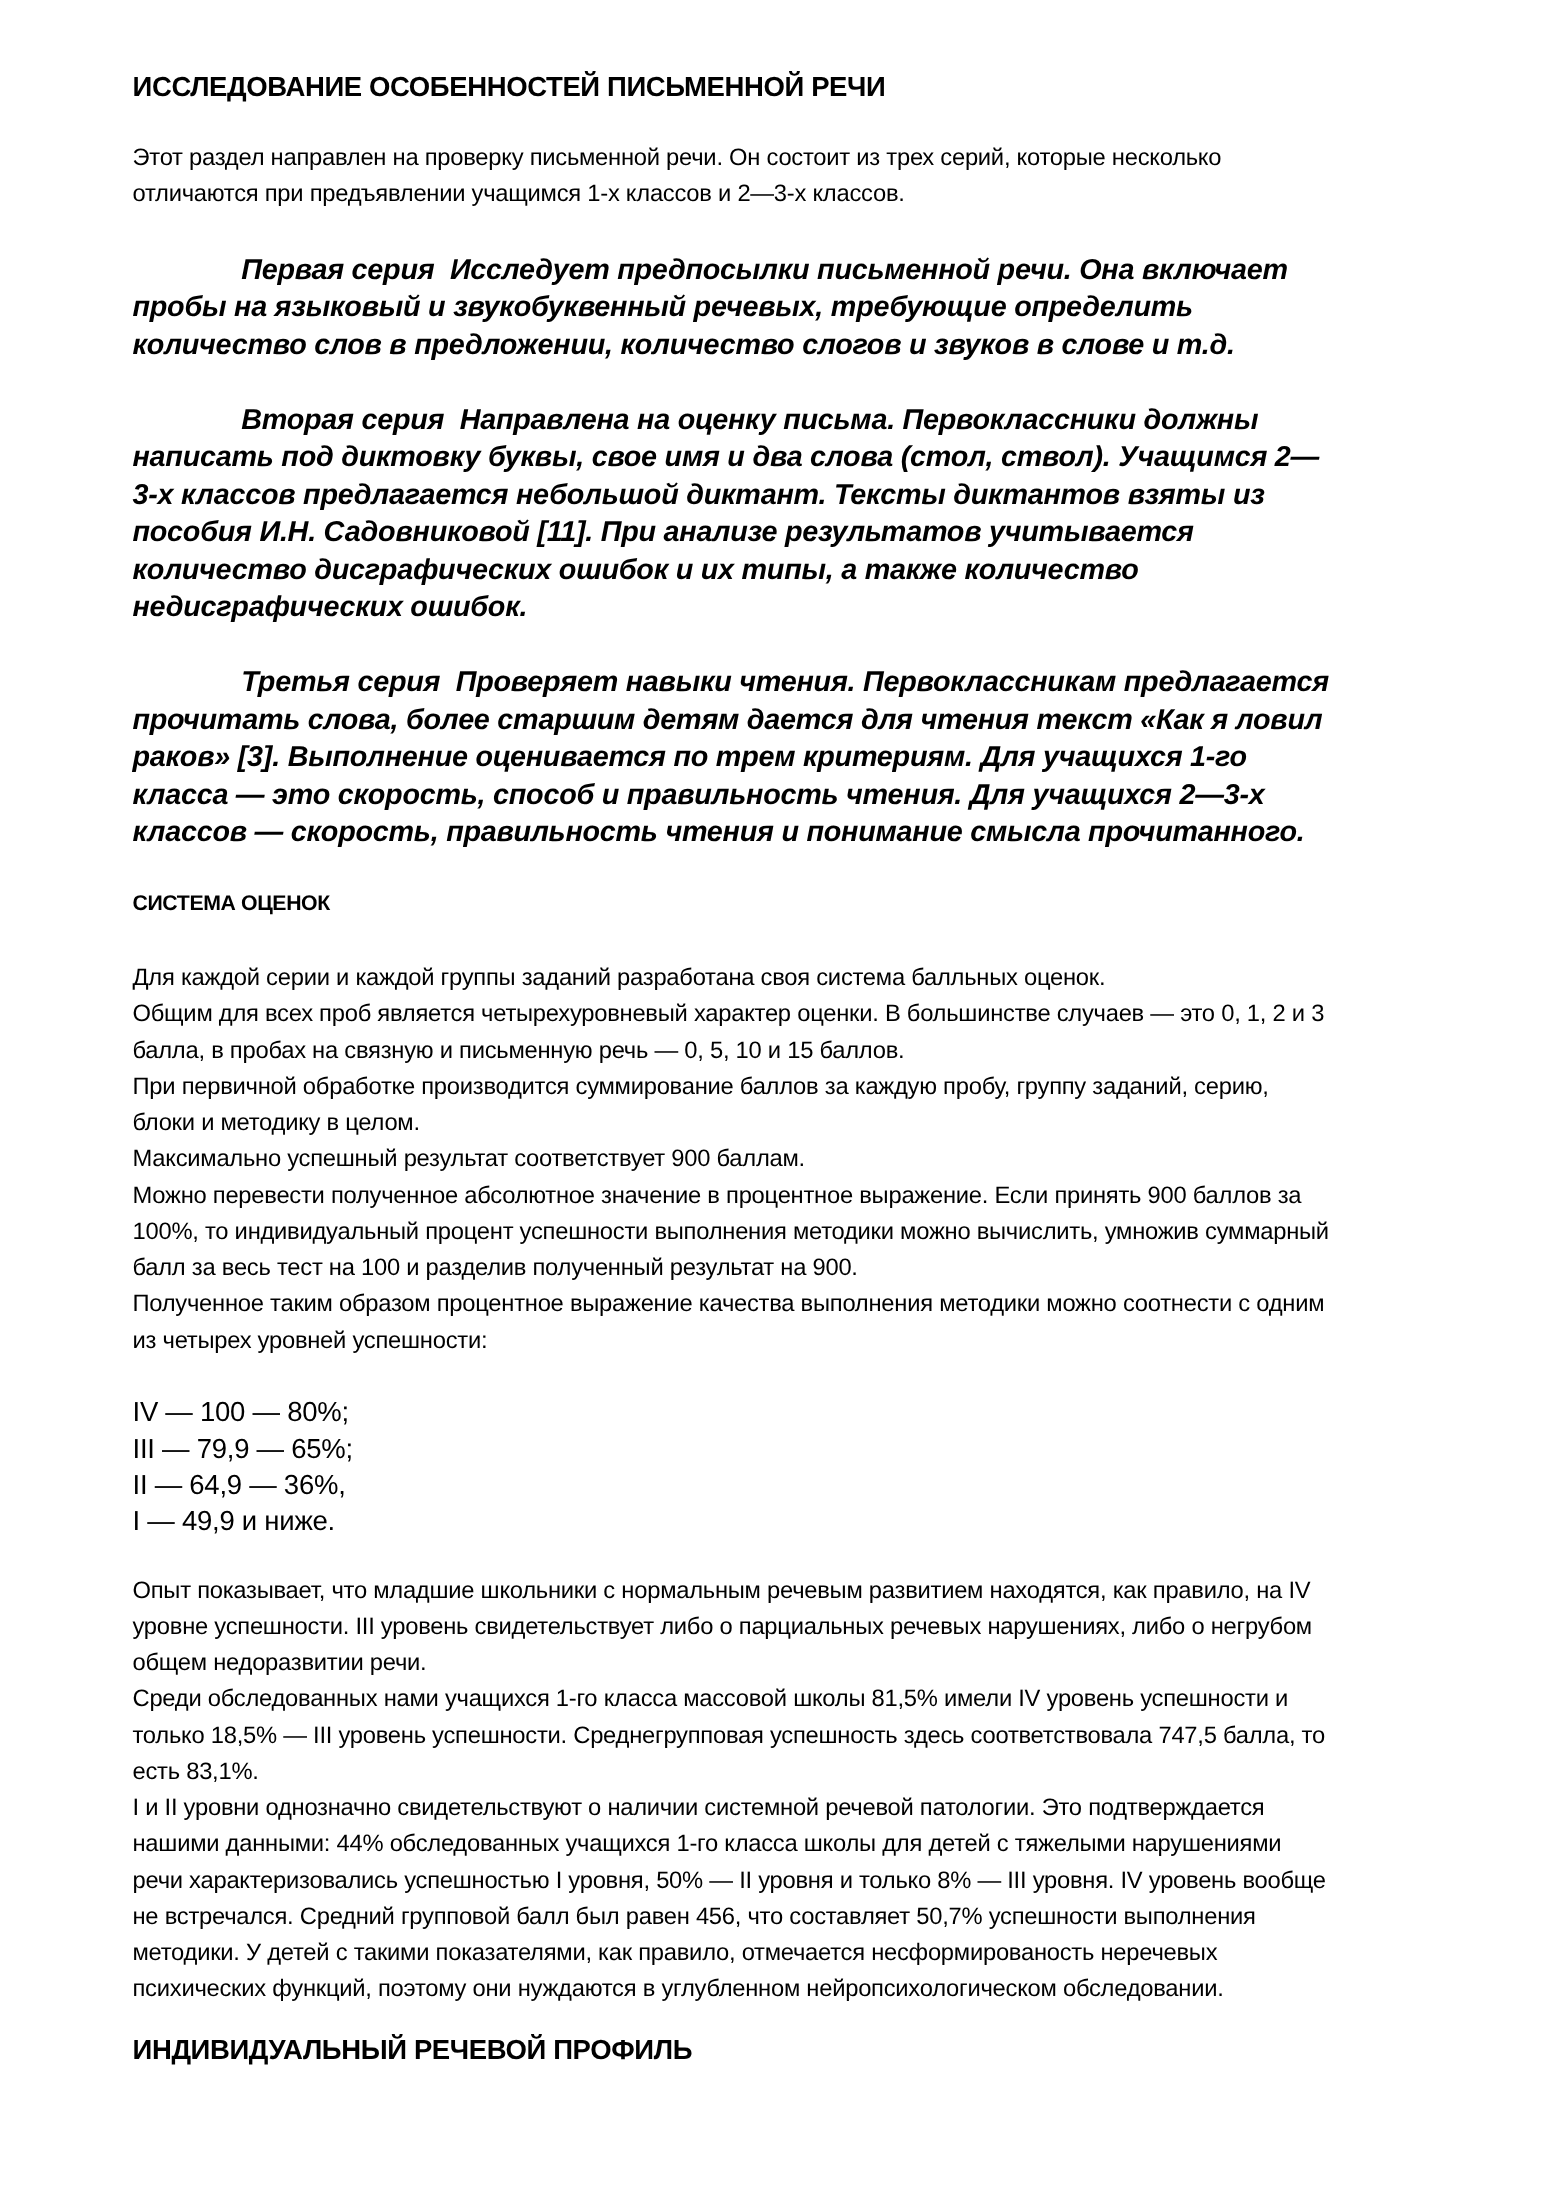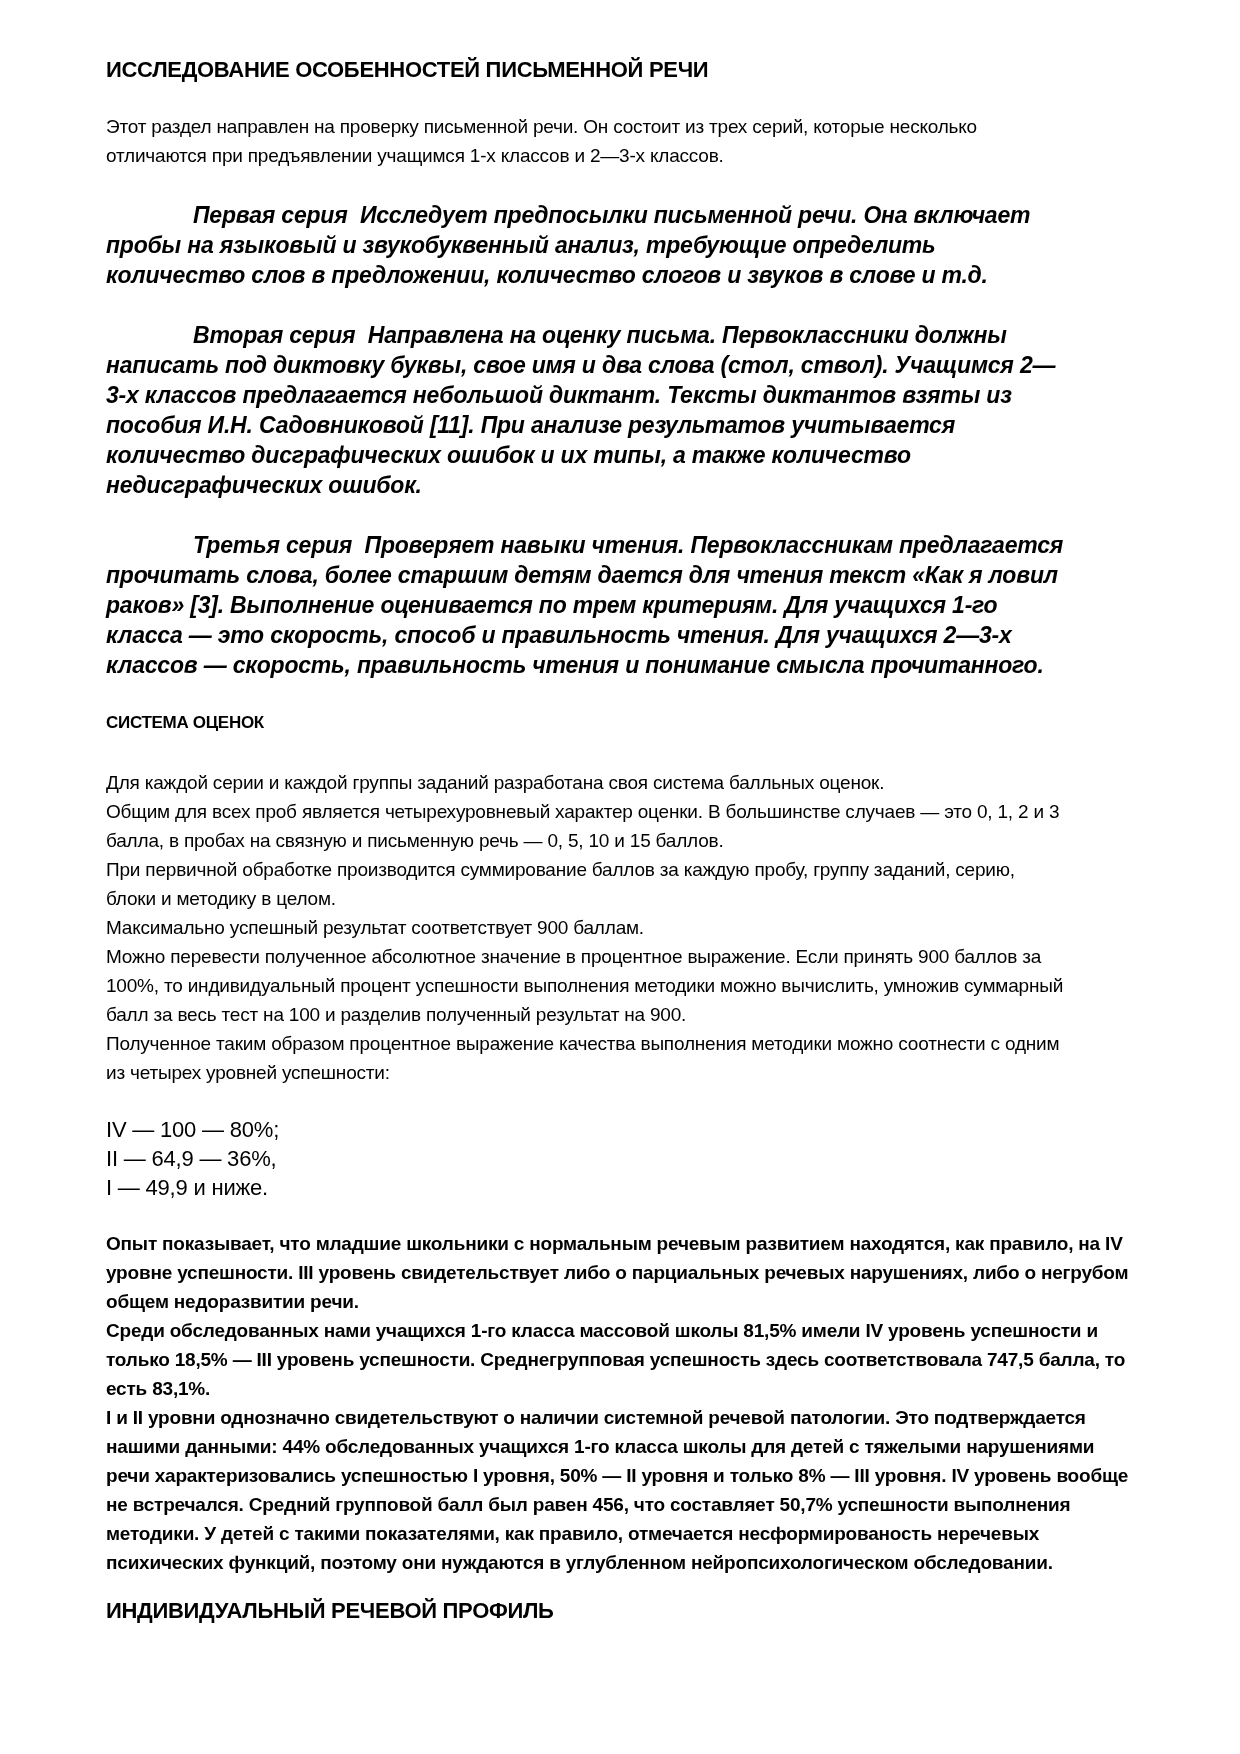--- a/index.html
+++ b/index.html
@@ -55,21 +55,20 @@
     white-space: pre-wrap;
   }
   .levels {
     font-size: 22px;
     line-height: 29px;
     letter-spacing: -0.2px;
     margin: 28px 0 27px 0;
   }
   .results {
     margin: 0;
-    font-weight: bold;
   }
   .h-profile {
     font-size: 22px;
     line-height: 26px;
     font-weight: 700;
     letter-spacing: -0.3px;
     margin: 21px 0 0 0;
     white-space: pre-wrap;
   }
 </style>
@@ -77,21 +76,21 @@
 <body>
 
 <div class="page">
 
   <h1 class="h-main">ИССЛЕДОВАНИЕ ОСОБЕННОСТЕЙ ПИСЬМЕННОЙ РЕЧИ</h1>
 
   <p class="body-para intro">Этот раздел направлен на проверку письменной речи. Он состоит из трех серий, которые несколько
 отличаются при предъявлении учащимся 1-х классов и 2—3-х классов.</p>
 
   <p class="series-para">Первая серия  Исследует предпосылки письменной речи. Она включает
-пробы на языковый и звукобуквенный анализ, требующие определить
+пробы на языковый и звукобуквенный речевых, требующие определить
 количество слов в предложении, количество слогов и звуков в слове и т.д.</p>
 
   <p class="series-para">Вторая серия  Направлена на оценку письма. Первоклассники должны
 написать под диктовку буквы, свое имя и два слова (стол, ствол). Учащимся 2—
 3-х классов предлагается небольшой диктант. Тексты диктантов взяты из
 пособия И.Н. Садовниковой [11]. При анализе результатов учитывается
 количество дисграфических ошибок и их типы, а также количество
 недисграфических ошибок.</p>
 
   <p class="series-para">Третья серия  Проверяет навыки чтения. Первоклассникам предлагается
@@ -109,20 +108,21 @@
 блоки и методику в целом.
 Максимально успешный результат соответствует 900 баллам.
 Можно перевести полученное абсолютное значение в процентное выражение. Если принять 900 баллов за
 100%, то индивидуальный процент успешности выполнения методики можно вычислить, умножив суммарный
 балл за весь тест на 100 и разделив полученный результат на 900.
 Полученное таким образом процентное выражение качества выполнения методики можно соотнести с одним
 из четырех уровней успешности:</p>
 
   <div class="levels">
     <div>IV — 100 — 80%;</div>
+    <div>III — 79,9 — 65%;</div>
     <div>II — 64,9 — 36%,</div>
     <div>I — 49,9 и ниже.</div>
   </div>
 
   <p class="body-para results">Опыт показывает, что младшие школьники с нормальным речевым развитием находятся, как правило, на IV
 уровне успешности. III уровень свидетельствует либо о парциальных речевых нарушениях, либо о негрубом
 общем недоразвитии речи.
 Среди обследованных нами учащихся 1-го класса массовой школы 81,5% имели IV уровень успешности и
 только 18,5% — III уровень успешности. Среднегрупповая успешность здесь соответствовала 747,5 балла, то
 есть 83,1%.

